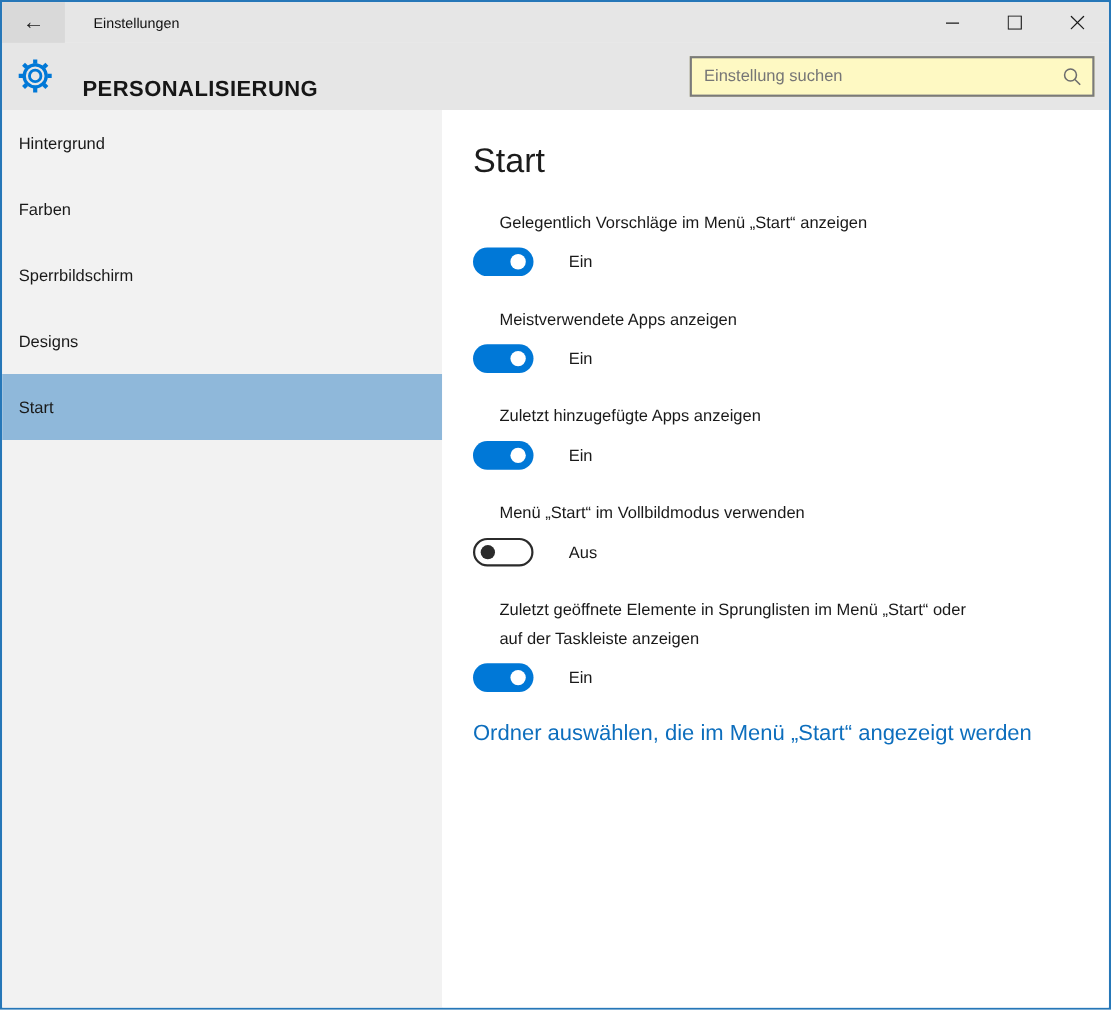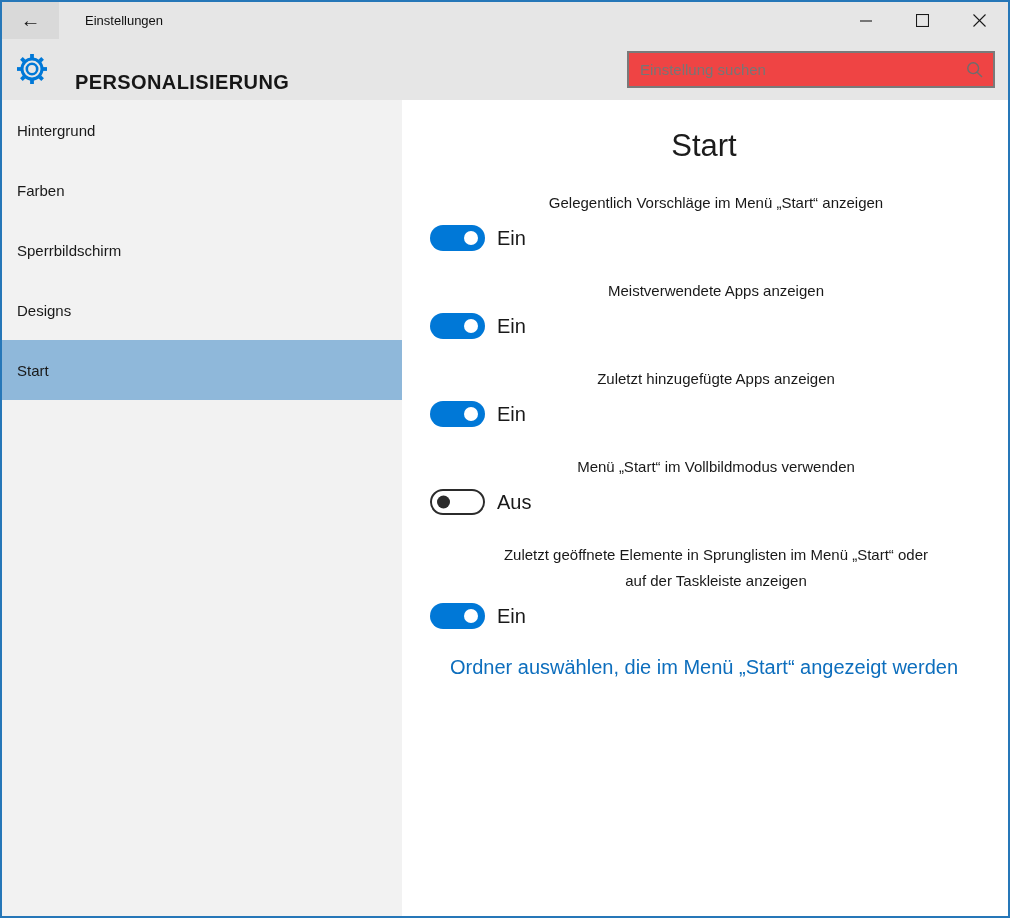--- a/index.html
+++ b/index.html
@@ -30,47 +30,47 @@
   .win-controls{position:absolute;right:0;top:0;height:37px;display:flex;}
   .win-btn{width:57px;height:37px;display:flex;align-items:center;justify-content:center;}
 
   
   .header{position:absolute;left:0;top:37px;right:0;height:61px;
     background:var(--chrome-bg);}
   .gear{position:absolute;left:13px;top:13px;}
   .page-title{position:absolute;left:73px;top:50%;transform:translateY(-50%);
     font-size:20px;font-weight:700;letter-spacing:.4px;color:#161616;margin-top:12px;}
   .search-box{position:absolute;right:13px;top:12px;width:368px;height:37px;
-    border:2px solid var(--search-border);background:#ef4444;}
+    border:2px solid var(--search-border);background:#fef9c3;}
   .search-box input{width:100%;height:100%;border:0;background:transparent;
     font-family:inherit;font-size:15px;color:#333;padding:0 34px 0 11px;outline:none;}
   .search-box input::placeholder{color:var(--placeholder);opacity:1;}
   .search-icon{position:absolute;right:9px;top:50%;transform:translateY(-50%);line-height:0;}
 
   
-  .main{position:absolute;left:0;top:98px;right:0;bottom:0;display:flex;text-align:center;}
+  .main{position:absolute;left:0;top:98px;right:0;bottom:0;display:flex;}
   .sidebar{width:400px;background:var(--sidebar-bg);flex:0 0 auto;}
   .side-item{height:60px;display:flex;align-items:center;padding-left:15px;
     font-size:15px;color:#191919;cursor:default;}
   .side-item.selected{background:var(--selected-bg);}
   .content{flex:1;background:#fff;padding:28px 30px 0 28px;}
   .content h1{font-size:31px;line-height:36px;font-weight:300;color:#1c1c1c;
     margin-bottom:26px;}
   .setting-group{margin-bottom:27px;}
   .setting-label{font-size:15px;line-height:26px;color:#191919;max-width:545px;
     white-space:pre-line;margin-bottom:9px;margin-left:24px;}
   .toggle-row{display:flex;align-items:center;height:26px;}
   .toggle{position:relative;width:55px;height:26px;border-radius:13px;flex:0 0 auto;}
   .toggle.on{background:var(--accent);}
   .toggle.on .knob{position:absolute;top:50%;transform:translateY(-50%);
     right:7px;width:14px;height:14px;border-radius:50%;background:#fff;}
   .toggle.off{background:#fff;border:2px solid #2b2b2b;}
   .toggle.off .knob{position:absolute;top:50%;transform:translateY(-50%);
     left:5px;width:13px;height:13px;border-radius:50%;background:#2b2b2b;}
-  .state-label{margin-left:12px;font-size:20px;color:#191919;}
+  .state-label{margin-left:32px;font-size:15px;color:#191919;}
   .folders-link{display:inline-block;font-size:20px;color:var(--link);cursor:pointer;}
 </style>
 </head>
 <body>
 
 <div class="window">
 
   <div class="titlebar">
     <div class="back-btn">
       <span>←</span>

